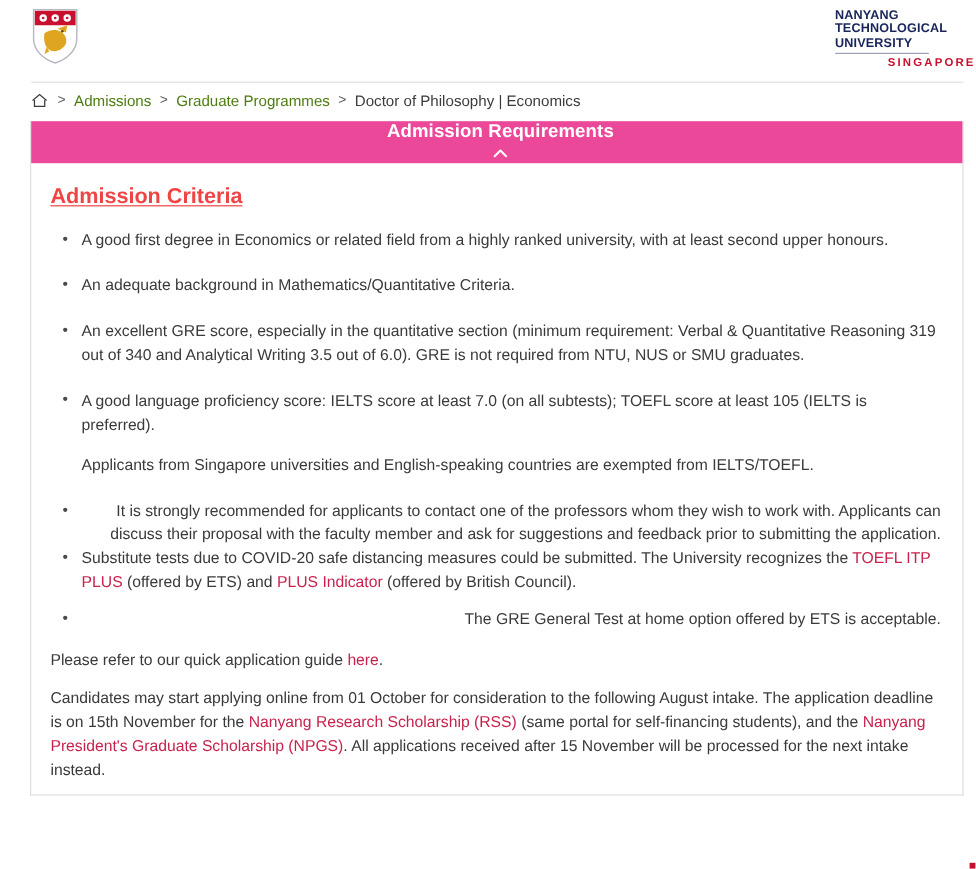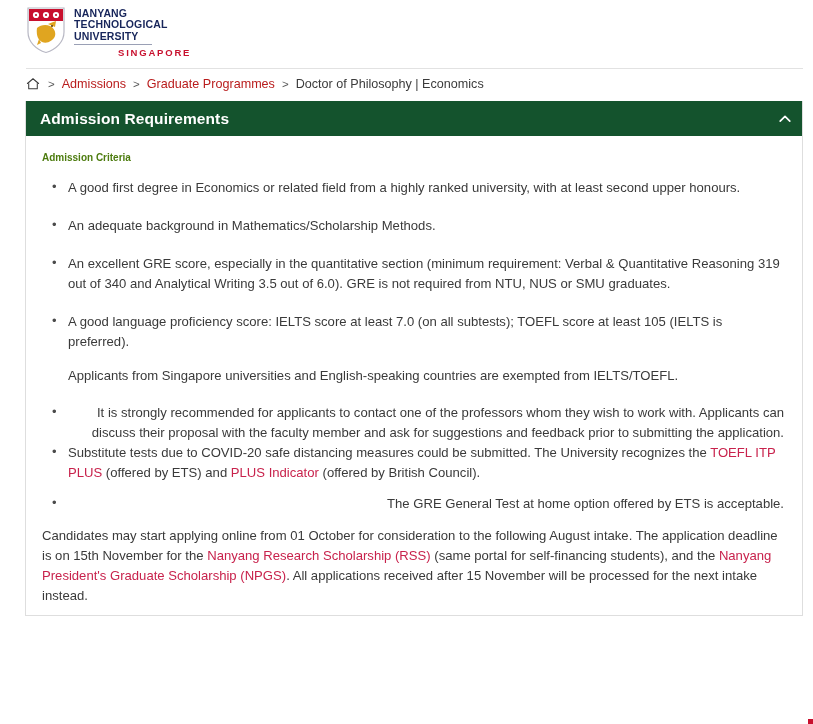--- a/index.html
+++ b/index.html
@@ -19,20 +19,21 @@
   
   .masthead {
     height: 62px;
     padding: 6px 0 0 26px;
     box-sizing: border-box;
   }
   .logo-lockup {
     display: flex;
     align-items: flex-start;
     gap: 8px;
+    justify-content: space-between;
   }
   .crest {
     width: 40px;
     height: 48px;
     position: relative;
     flex: 0 0 auto;
   }
   .crest svg { display: block; }
   .logo-text {
     padding-top: 2px;
@@ -78,41 +79,42 @@
     display: inline-flex;
     align-items: center;
     margin-right: 1px;
   }
   .crumb .sep {
     color: #5a5a5a;
     font-size: 11.5px;
   }
   .crumb .sep.raised { align-self: flex-start; margin-top: 1px; }
   .crumb a {
-    color: #b91c1c;
+    color: #4d7c0f;
     text-decoration: none;
   }
 
   
   .panel {
     margin: 4px 10px 0 25px;
     border: 1px solid #dedede;
     border-top: none;
     background: #ffffff;
     box-sizing: border-box;
   }
   .panel-header {
-    background: #14532d;
+    background: #ec4899;
     color: #ffffff;
     height: 35px;
     display: flex;
     align-items: center;
     justify-content: space-between;
     padding: 0 8px 0 14px;
     box-sizing: border-box;
+    flex-direction: column;
   }
   .panel-header .title {
     font-size: 15.5px;
     font-weight: bold;
     letter-spacing: 0.1px;
   }
   .chev {
     display: inline-flex;
     align-items: center;
     justify-content: center;
@@ -120,23 +122,24 @@
     height: 18px;
   }
   .panel-body {
     padding: 14px 18px 10px 16px;
     font-size: 13.1px;
     line-height: 1.52;
     color: #3a3a3a;
   }
 
   h4.sub {
-    font-size: 10px;
-    font-weight: bold;
-    color: #4d7c0f;
+    font-size: 18px;
+    font-weight: bold;
+    color: #ef4444;
+    text-decoration: underline;
     text-underline-offset: 2px;
     margin: 0 0 13px 0;
   }
   h4.sub.mt { margin-top: 18px; }
 
   ul.bul {
     list-style: none;
     margin: 0;
     padding: 0;
   }
@@ -244,21 +247,21 @@
 
   <div class="panel-body">
 
     <h4 class="sub">Admission Criteria</h4>
 
     <ul class="bul">
       <li>
         <span>A good first degree in Economics or related field from a highly ranked university, with at least second upper honours.</span>
       </li>
       <li>
-        <span>An adequate background in Mathematics/Scholarship Methods.</span>
+        <span>An adequate background in Mathematics/Quantitative Criteria.</span>
       </li>
       <li>
         <span>An excellent GRE score, especially in the quantitative section (minimum requirement: Verbal &amp; Quantitative Reasoning 319 out of 340 and Analytical Writing 3.5 out of 6.0). GRE is not required from NTU, NUS or SMU graduates.</span>
       </li>
       <li>
         <span>A good language proficiency score: IELTS score at least 7.0 (on all subtests); TOEFL score at least 105 (IELTS is preferred).</span>
         <div class="note" style="padding-left:0;">Applicants from Singapore universities and English-speaking countries are exempted from IELTS/TOEFL.</div>
       </li>
       <li>
         <span>It is strongly recommended for applicants to contact one of the professors whom they wish to work with. Applicants can discuss their proposal with the faculty member and ask for suggestions and feedback prior to submitting the application.</span>
@@ -268,20 +271,21 @@
 
     <ul class="bul tight">
       <li>
         <span>Substitute tests due to COVID-20 safe distancing measures could be submitted. The University recognizes the </span><a href="#" class="lnk">TOEFL ITP PLUS</a><span> (offered by ETS) and </span><a href="#" class="lnk">PLUS Indicator</a><span> (offered by British Council).</span>
       </li>
       <li>
         <span>The GRE General Test at home option offered by ETS is acceptable.</span>
       </li>
     </ul>
 
+    <p class="plain"><span>Please refer to our quick application guide </span><a href="#" class="lnk">here</a><span>.</span></p>
 
 
     <p class="para"><span>Candidates may start applying online from 01 October for consideration to the following August intake. The application deadline is on 15th November for the </span><a href="#" class="lnk">Nanyang Research Scholarship (RSS)</a><span> (same portal for self-financing students), and the </span><a href="#" class="lnk">Nanyang President's Graduate Scholarship (NPGS)</a><span>. All applications received after 15 November will be processed for the next intake instead.</span></p>
 
   </div>
 </section>
 
 <div class="corner-dot"></div>
 
 </body></html>

